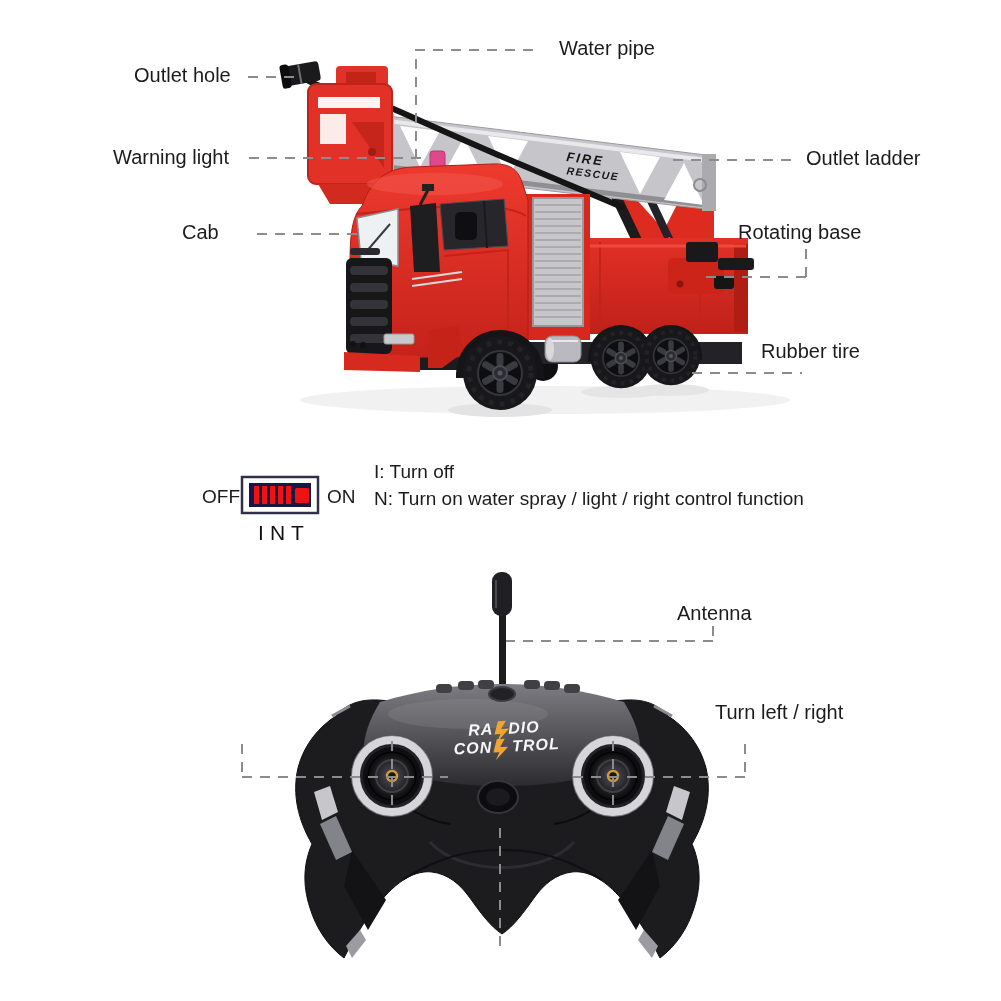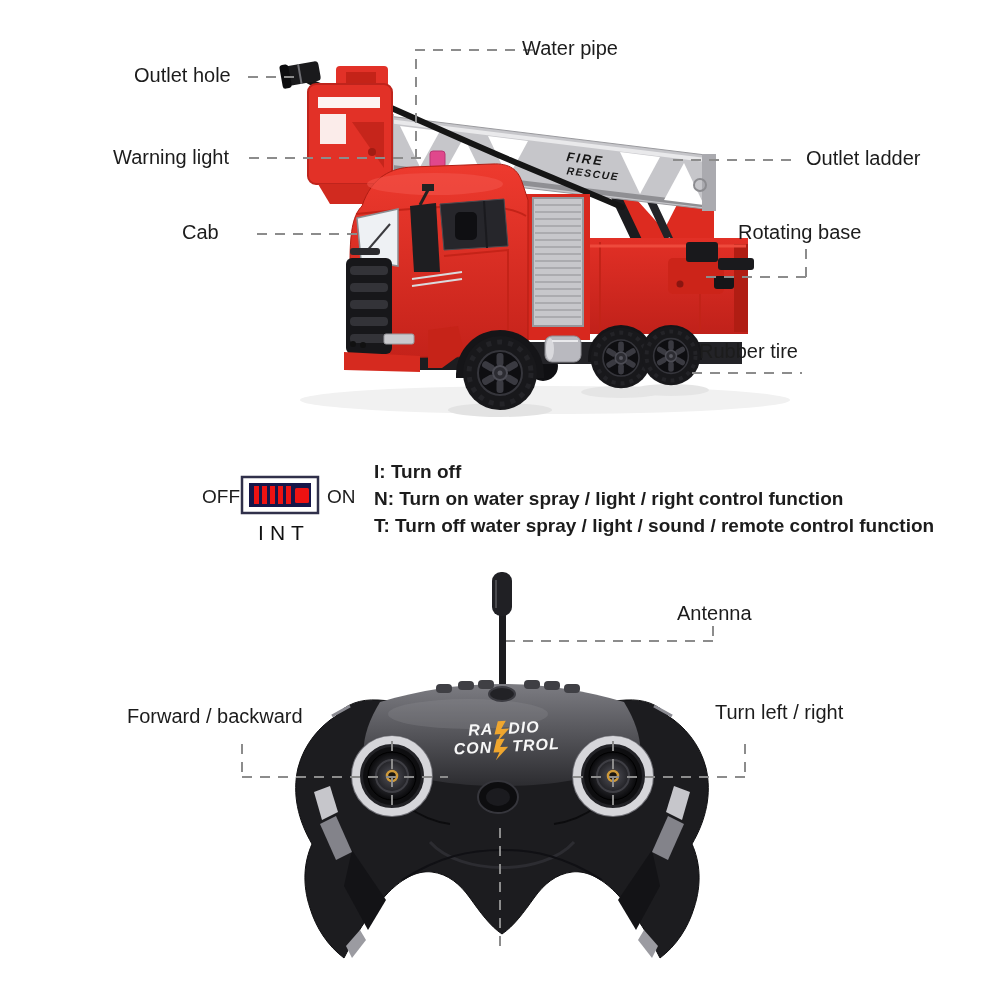--- a/index.html
+++ b/index.html
@@ -1,20 +1,20 @@
 <!DOCTYPE html>
 <html><head>
 <meta charset="utf-8">
 <style>
   html,body{margin:0;padding:0;background:#fff;}
   .canvas{position:relative;width:1001px;height:1001px;background:#ffffff;overflow:hidden;
           font-family:"Liberation Sans",sans-serif;}
   .art{position:absolute;left:0;top:0;}
   .lbl{position:absolute;font-size:20px;line-height:1.15;color:#1c1c1c;white-space:nowrap;}
-  .instr{position:absolute;font-size:19px;color:#1c1c1c;white-space:nowrap;font-weight:bold;}
+  .instr{position:absolute;font-size:19px;color:#1c1c1c;white-space:nowrap;}
   .logoTxt{font:italic bold 16px "Liberation Sans",sans-serif;letter-spacing:1px;fill:#f7f7f7;}
   .ladderTxt{font:italic bold 13px "Liberation Sans",sans-serif;letter-spacing:2px;fill:#161616;}
   .ladderTxt2{font:italic bold 10.5px "Liberation Sans",sans-serif;letter-spacing:1.5px;fill:#161616;}
   .swTxt{font:19px "Liberation Sans",sans-serif;fill:#1c1c1c;}
   .intTxt{font:21px "Liberation Sans",sans-serif;letter-spacing:6px;fill:#111;}
   .dash{stroke:#8c8c8c;stroke-width:2;stroke-dasharray:10 8;fill:none;}
 </style>
 </head>
 <body>
 
@@ -280,29 +280,27 @@
     <path class="dash" d="M673,160 H798"></path>
     <path class="dash" d="M806,249 V277 M806,277 H698"></path>
     <path class="dash" d="M692,373 H802"></path>
     <path class="dash" d="M713,626 V641 M713,641 H506"></path>
     <path class="dash" d="M242,744 V777 M242,777 H448 M392,741 V813"></path>
     <path class="dash" d="M745,744 V777 M745,777 H565 M613,741 V813"></path>
     <path class="dash" d="M500,828 V948"></path>
   </g>
 </svg>
 
-<div class="lbl" style="left:522px;top:37px;text-align:center;">Water pipe</div>
+<div class="lbl" style="left:559px;top:37px;text-align:center;">Water pipe</div>
 <div class="lbl" style="left:134px;top:64px;">Outlet hole</div>
 <div class="lbl" style="left:113px;top:146px;">Warning light</div>
 <div class="lbl" style="left:182px;top:221px;">Cab</div>
 <div class="lbl" style="left:806px;top:147px;">Outlet ladder</div>
 <div class="lbl" style="left:738px;top:221px;">Rotating base</div>
-<div class="lbl" style="left:699px;top:340px;">Rubber tire</div>
+<div class="lbl" style="left:761px;top:340px;">Rubber tire</div>
 
 <div class="instr" style="left:374px;top:461px;">I: Turn off</div>
 <div class="instr" style="left:374px;top:488px;">N: Turn on water spray / light / right control function</div>
-<div class="instr" style="left:374px;top:515px;">T: Turn off water spray / light / sound / remote control function</div>
 
 <div class="lbl" style="left:677px;top:602px;">Antenna</div>
-<div class="lbl" style="left:127px;top:705px;">Forward / backward</div>
 <div class="lbl" style="left:706px;top:701px;margin-left:9px;">Turn left / right</div>
 
 </div>
 
 </body></html>

